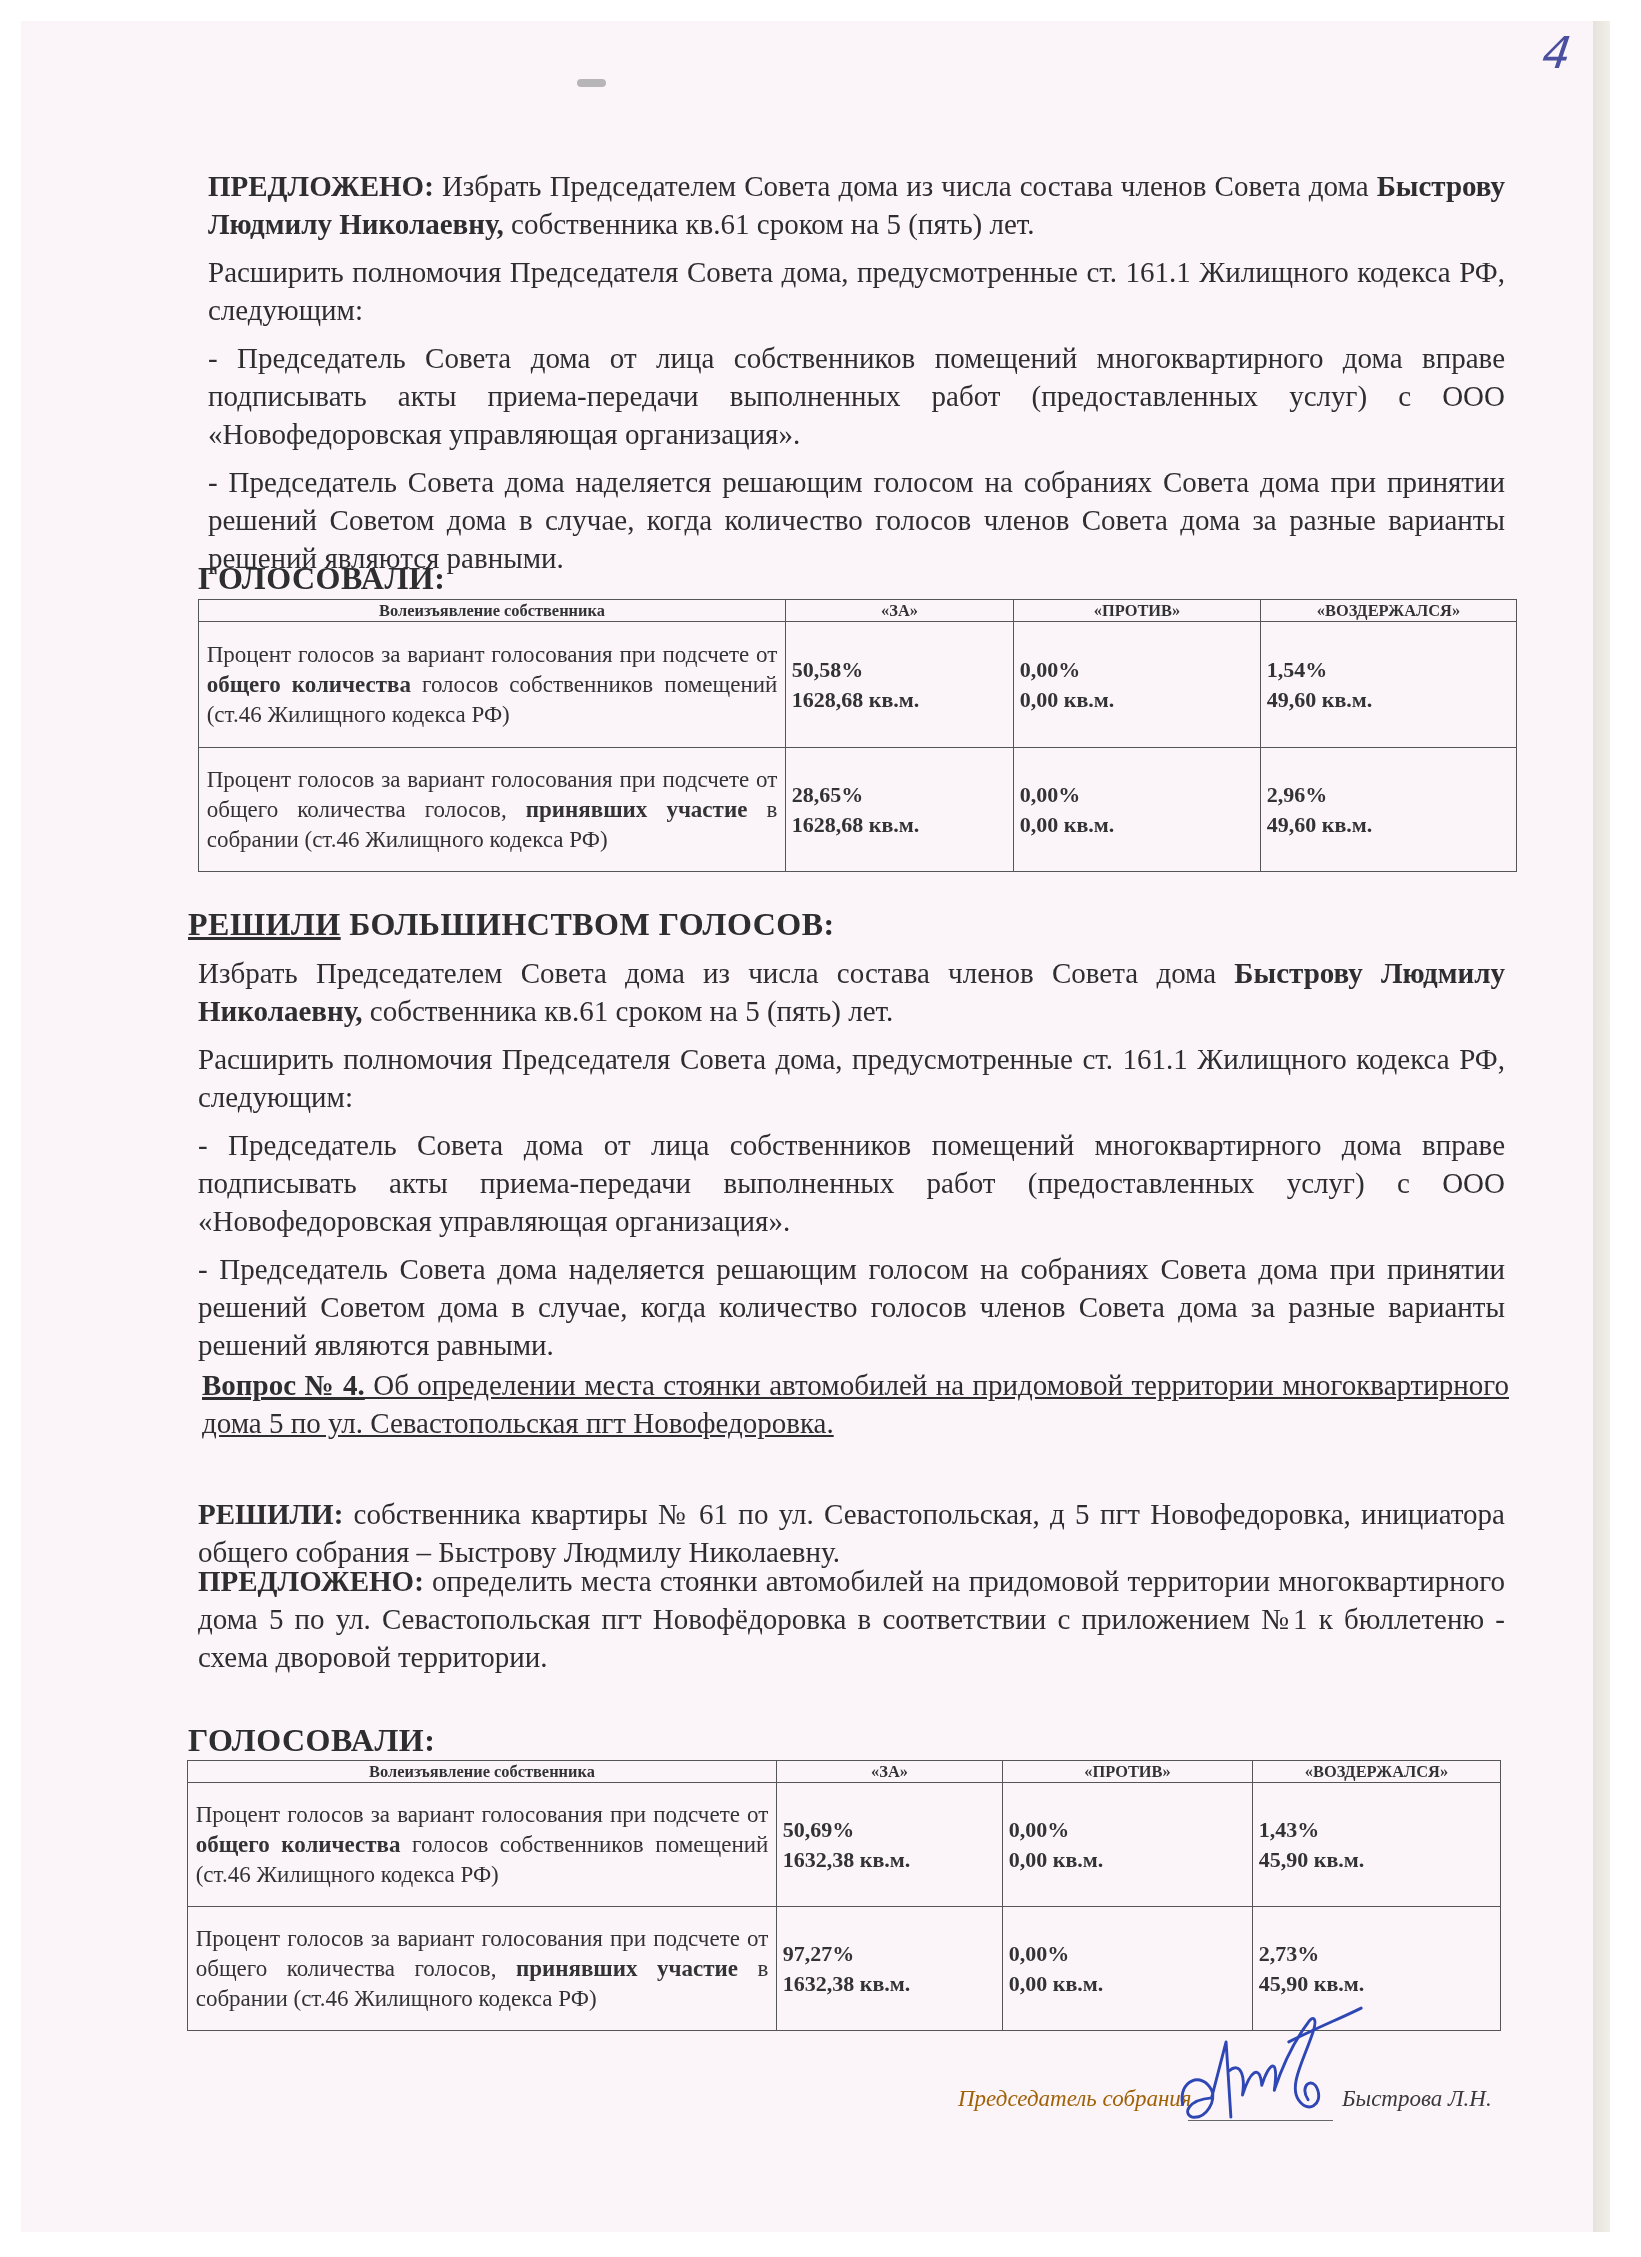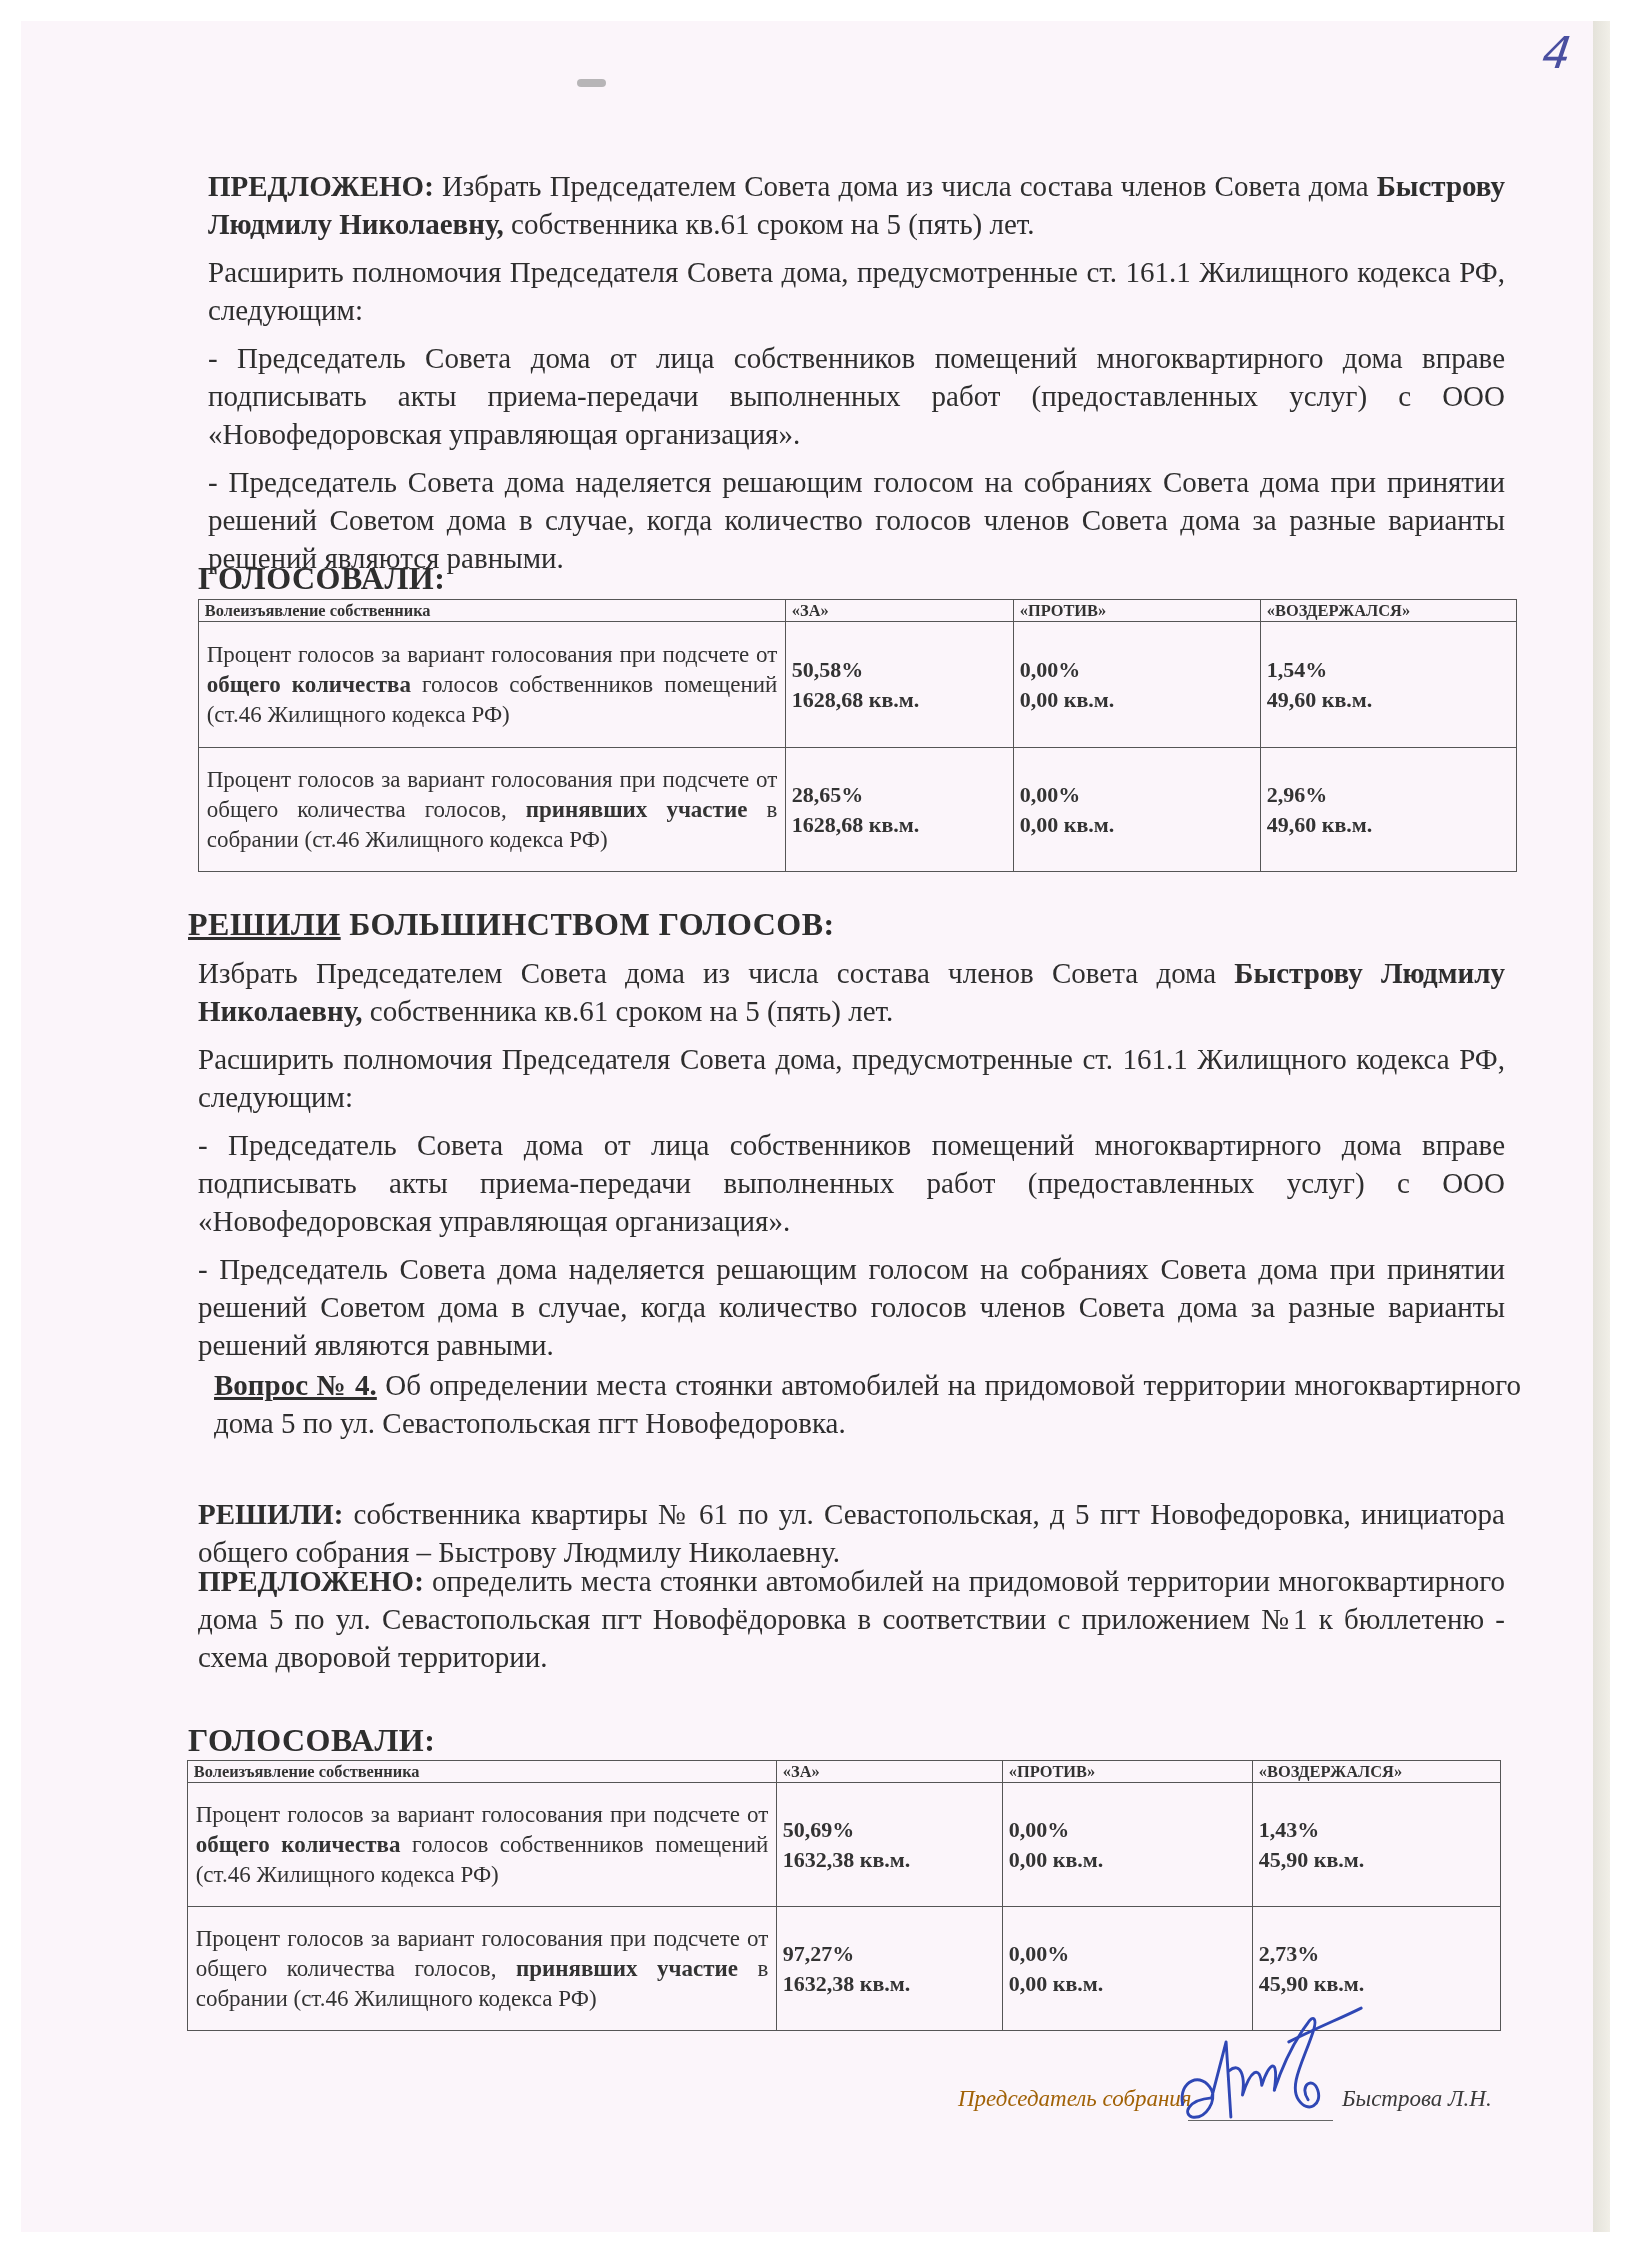--- a/index.html
+++ b/index.html
@@ -28,21 +28,21 @@
   .block p { margin: 10px; }
   .b { font-weight: bold; }
   .u { text-decoration: underline; text-decoration-thickness: 2.9px; }
   .heading { position: absolute; font-size: 32px; font-weight: bold; letter-spacing: 0.5px; text-align: center; }
 
   table.votes {
     position: absolute; border-collapse: collapse; table-layout: fixed;
     font-size: 22px; line-height: 29px; color: #333;
   }
   table.votes td, table.votes th { border: 1.9px solid #555; padding: 0 5.8px; vertical-align: middle; }
-  table.votes th { font-weight: bold; font-size: 16.4px; height: 21px; line-height: 19.3px; text-align: left; }
+  table.votes th { font-weight: bold; font-size: 16.4px; height: 21px; line-height: 19.3px; text-align: center; }
   table.votes td.desc { text-align: justify; font-size: 23px; line-height: 30px; padding: 1.9px 7.7px; }
   table.votes td.val { font-weight: bold; font-size: 22px; line-height: 30px; }
   .val span { display: block; }
 
   .signature-line {
     position: absolute; left: 1188px; top: 2120px; width: 145px; border-bottom: 1.4px solid #666;
   }
   .sig-label { position: absolute; left: 958px; top: 2086px; font-size: 23px; font-style: italic; color: #a16207; }
   .sig-name { position: absolute; left: 1342px; top: 2086px; font-size: 23px; font-style: italic; color: #3a3a3a; }
   .signature { position: absolute; left: 1173px; top: 2003px; width: 193px; height: 126px; }
@@ -118,21 +118,21 @@
 </div>
 <div class="block" style="left:188px; top:944px; width:1327px;">
   <p>
     <span>Избрать Председателем Совета дома из числа состава членов Совета дома </span><span class="b">Быстрову Людмилу Николаевну,</span><span> собственника кв.61 сроком на 5 (пять) лет.</span>
   </p>
   <p>Расширить полномочия Председателя Совета дома, предусмотренные ст. 161.1 Жилищного кодекса РФ, следующим:</p>
   <p>- Председатель Совета дома от лица собственников помещений многоквартирного дома вправе подписывать акты приема-передачи выполненных работ (предоставленных услуг) с ООО «Новофедоровская управляющая организация».</p>
   <p>- Председатель Совета дома наделяется решающим голосом на собраниях Совета дома при принятии решений Советом дома в случае, когда количество голосов членов Совета дома за разные варианты решений являются равными.</p>
 </div>
 
-<div class="block" style="left:204px; top:1356px; width:1327px;">
+<div class="block" style="left:192px; top:1356px; width:1327px;text-decoration:underline;">
   <p><span class="b u">Вопрос № 4.</span><span> Об определении места стоянки автомобилей на придомовой территории многоквартирного дома 5 по ул. Севастопольская пгт Новофедоровка.</span></p>
 </div>
 
 <div class="block" style="left:188px; top:1485px; width:1327px;">
   <p><span class="b">РЕШИЛИ:</span><span> собственника квартиры № 61 по ул. Севастопольская, д 5 пгт Новофедоровка, инициатора общего собрания – Быстрову Людмилу Николаевну.</span></p>
 </div>
 
 <div class="block" style="left:188px; top:1552px; width:1327px;">
   <p><span class="b">ПРЕДЛОЖЕНО:</span><span> определить места стоянки автомобилей на придомовой территории многоквартирного дома 5 по ул. Севастопольская пгт Новофёдоровка в соответствии с приложением №1 к бюллетеню - схема дворовой территории.</span></p>
 </div>

